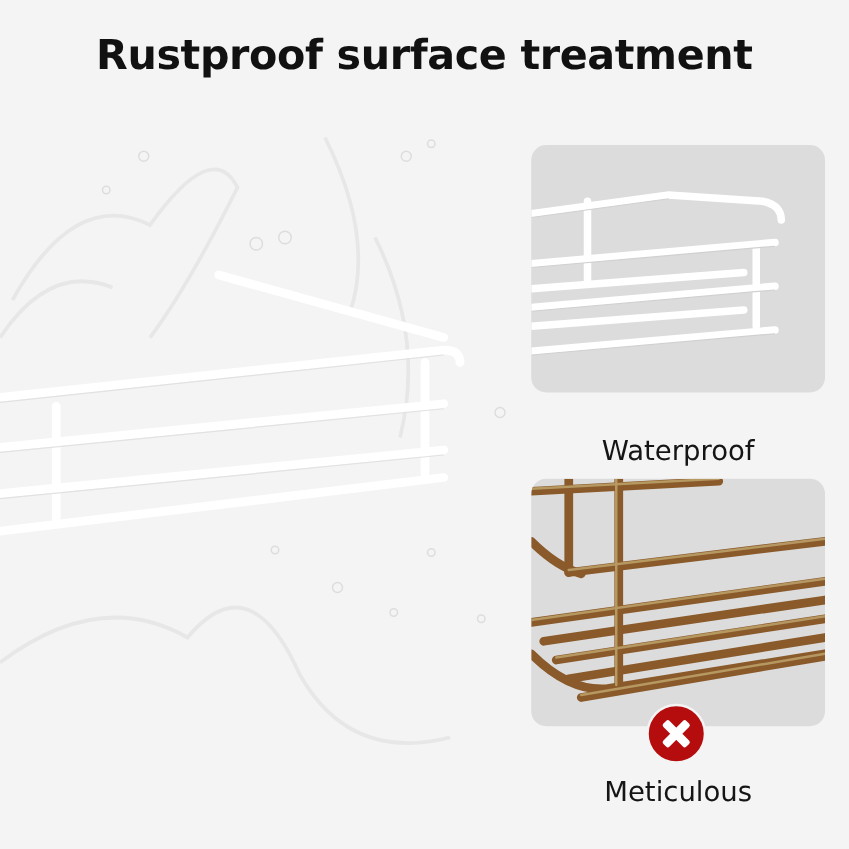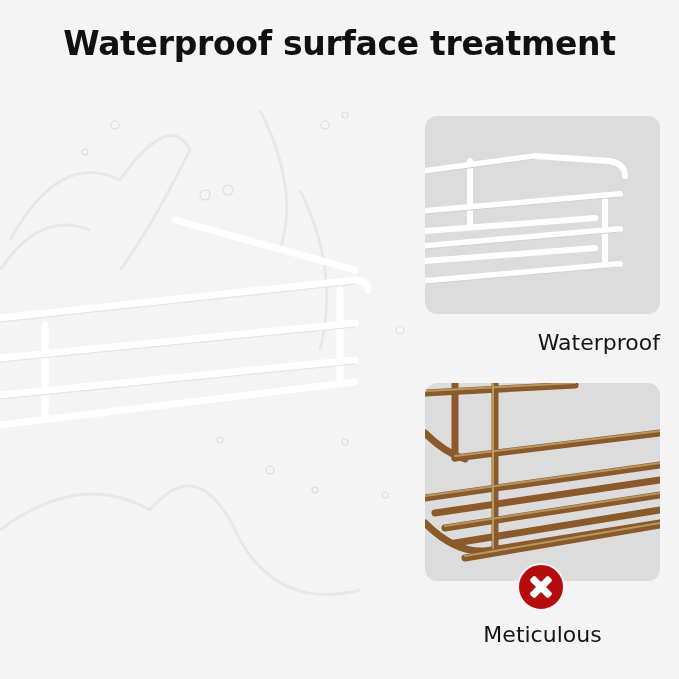--- a/index.html
+++ b/index.html
@@ -3,31 +3,31 @@
 <meta charset="utf-8">
 <style>
   html,body{margin:0;padding:0;}
   body{width:679px;height:679px;background:#f4f4f4;position:relative;overflow:hidden;font-family:"DejaVu Sans","Liberation Sans",sans-serif;}
   .title{position:absolute;left:0;top:24px;width:679px;text-align:center;font-size:33px;font-weight:bold;color:#111;letter-spacing:-0.3px;}
   .hero{position:absolute;left:0;top:90px;width:415px;height:560px;}
   .card{position:absolute;left:425px;width:235px;border-radius:12px;background:#dcdcdc;overflow:hidden;}
   .card1{top:116px;height:198px;}
   .card2{top:383px;height:198px;}
   .label{position:absolute;left:425px;width:235px;text-align:center;font-size:22px;color:#151515;}
-  .label1{top:330px;text-align:right;}
+  .label1{top:349px;}
   .label2{top:622px;}
   .xbadge{position:absolute;left:517px;top:563px;width:48px;height:48px;border-radius:50%;background:#b50d0d;border:2px solid #f4f4f4;box-sizing:border-box;}
   .xbadge::before,.xbadge::after{content:"";position:absolute;left:50%;top:50%;width:26px;height:7px;background:#fff;border-radius:2px;}
   .xbadge::before{transform:translate(-50%,-50%) rotate(45deg);}
   .xbadge::after{transform:translate(-50%,-50%) rotate(-45deg);}
 </style>
 </head>
 <body>
 
-<div class="title">Waterproof surface treatment</div>
+<div class="title">Rustproof surface treatment</div>
 
 <svg class="hero" viewBox="0 0 415 560">
   <g fill="none" stroke="#e6e6e6" stroke-width="3" opacity="0.9">
     <path d="M10 150 Q60 60 120 90 Q170 20 190 60 Q150 140 120 180"></path>
     <path d="M0 180 Q40 120 90 140"></path>
     <path d="M0 440 Q80 380 150 420 Q200 360 240 450 Q280 520 360 500"></path>
     <path d="M260 20 Q300 100 280 160"></path>
     <path d="M300 100 Q340 180 320 260"></path>
   </g>
   <g fill="none" stroke="#ffffff" stroke-width="7" stroke-linecap="round">

